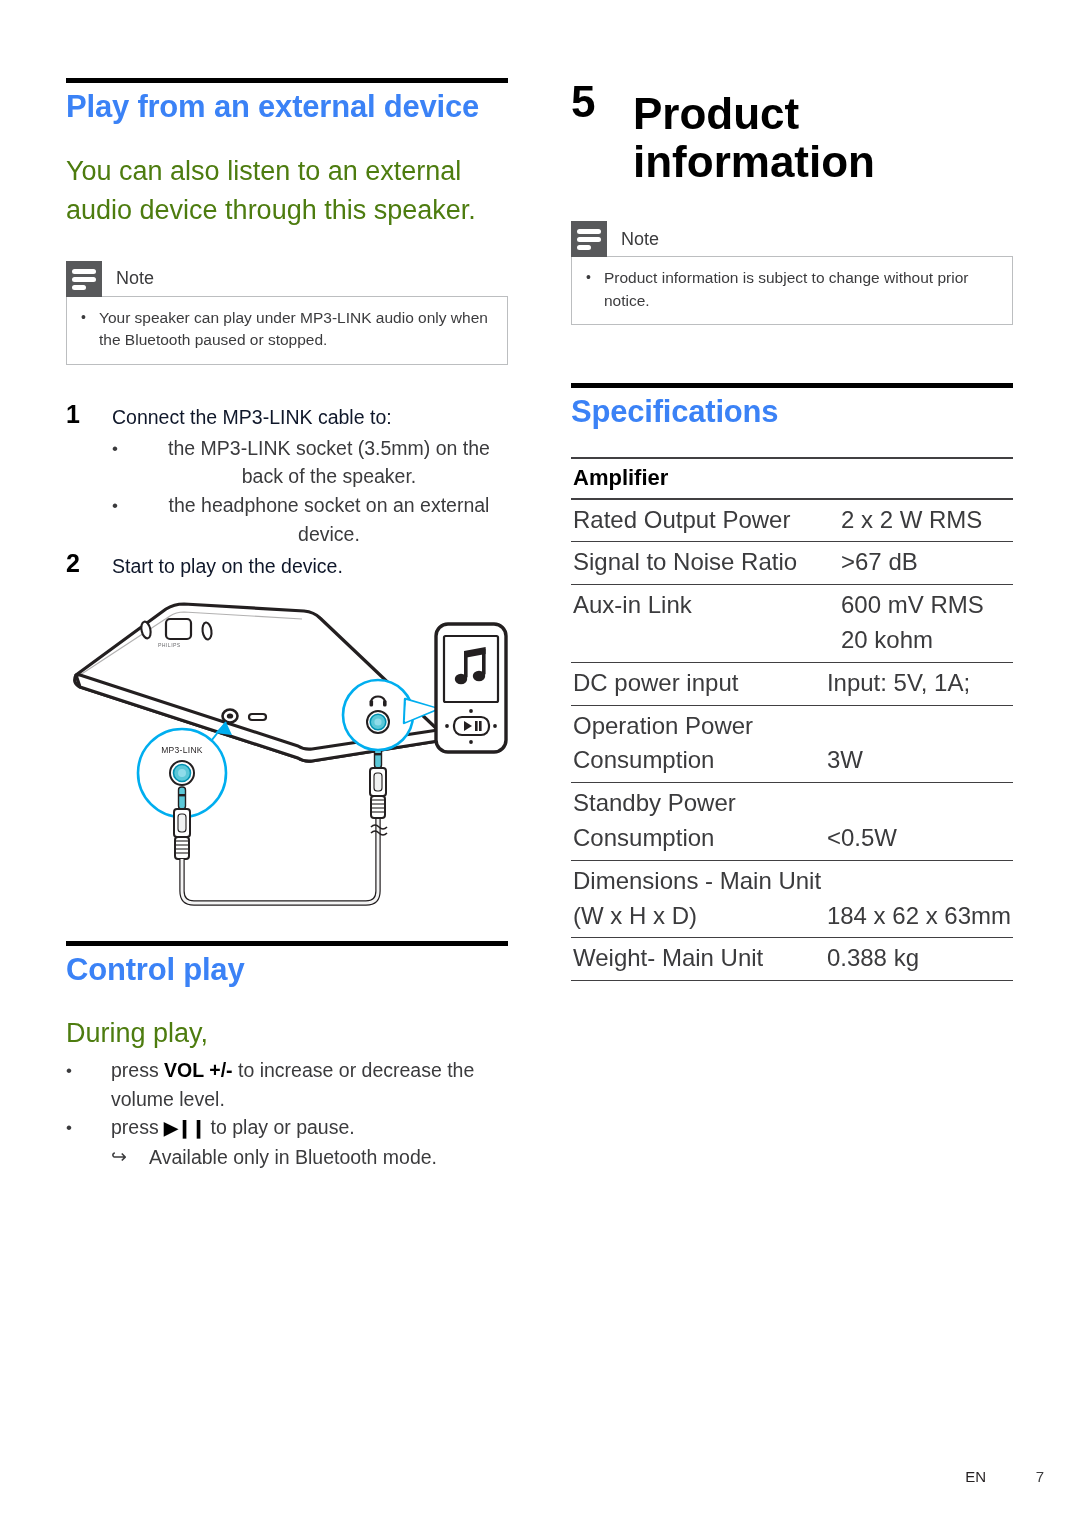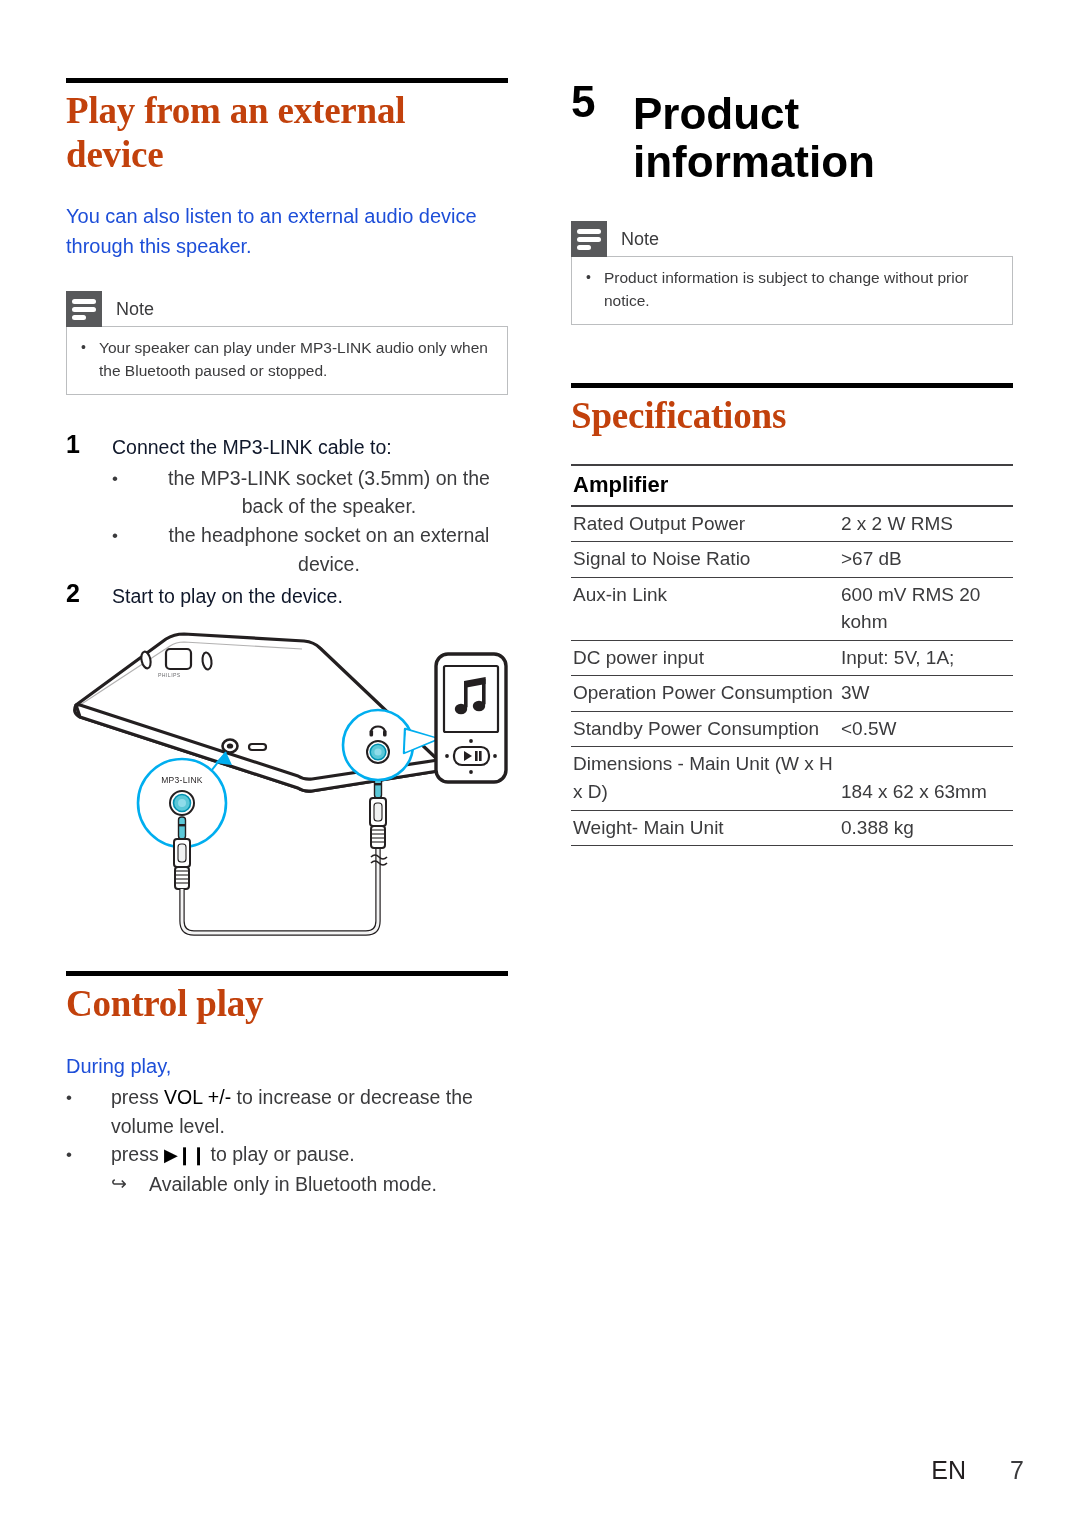--- a/index.html
+++ b/index.html
@@ -28,27 +28,26 @@
   .col-right { left: 571px; }
 
   
   .rule-thick {
     height: 5px;
     background: #000000;
     width: 100%;
     margin: 0 0 6px 0;
   }
   h1.section-title {
-    font-size: 37px;
+    font-size: 31px;
     font-weight: bold;
     letter-spacing: -0.2px;
     margin: 0 0 26px 0;
     line-height: 1.18;
-    color: #c2410c;
-    font-family: Liberation Serif, serif;
+    color: #3b82f6;
   }
 
   .chapter {
     display: flex;
     align-items: flex-start;
     margin: 0 0 36px 0;
   }
   .chapter-num {
     font-size: 44px;
     font-weight: bold;
@@ -60,24 +59,24 @@
   .chapter-title {
     font-size: 44px;
     font-weight: bold;
     line-height: 1.08;
     color: #000;
     margin-top: 12px;
   }
 
   
   p.body {
-    font-size: 20px;
+    font-size: 27px;
     line-height: 1.47;
     margin: 0 0 30px 0;
-    color: #1d4ed8;
+    color: #4d7c0f;
   }
 
   
   .note { margin: 0 0 34px 0; }
   .note-head {
     display: flex;
     align-items: center;
     height: 36px;
   }
   .note-icon {
@@ -168,21 +167,21 @@
     flex: 0 0 45px;
     font-size: 17px;
     line-height: 1.72;
     color: #3b3b3d;
   }
   .bullet-row .txt {
     font-size: 19.5px;
     line-height: 1.47;
     color: #3b3b3d;
   }
-  .bullet-row .txt b { color: #000; font-weight: normal; }
+  .bullet-row .txt b { color: #000; font-weight: bold; }
   .arrow-row {
     display: flex;
     align-items: flex-start;
     padding-left: 45px;
   }
   .arrow-row .arw {
     flex: 0 0 38px;
     font-size: 19px;
     line-height: 1.5;
     color: #3b3b3d;
@@ -201,21 +200,21 @@
     color: #000;
     padding: 6px 0 7px 2px;
     border-top: 2px solid #414042;
     border-bottom: 2px solid #414042;
   }
   table.spec {
     width: 100%;
     border-collapse: collapse;
   }
   table.spec td {
-    font-size: 19px;
+    font-size: 24px;
     line-height: 1.45;
     color: #3b3b3d;
     border-bottom: 1.5px solid #414042;
     padding: 3px 2px 4px 2px;
     vertical-align: top;
   }
   table.spec td.key { width: 268px; }
 
   
   .figure {
@@ -226,22 +225,22 @@
     text-align: right;
   }
 
   
   .footer {
     position: absolute;
     left: 0;
     right: 0;
     bottom: 42px;
     text-align: right;
-    padding-right: 56px;
-    font-size: 25px;
+    padding-right: 36px;
+    font-size: 15px;
     color: #3b3b3d;
   }
   .footer .lang { color: #231f20; }
   .footer .pg { display: inline-block; width: 58px; text-align: right; }
 </style>
 </head>
 <body>
 
 <div class="page">
 

